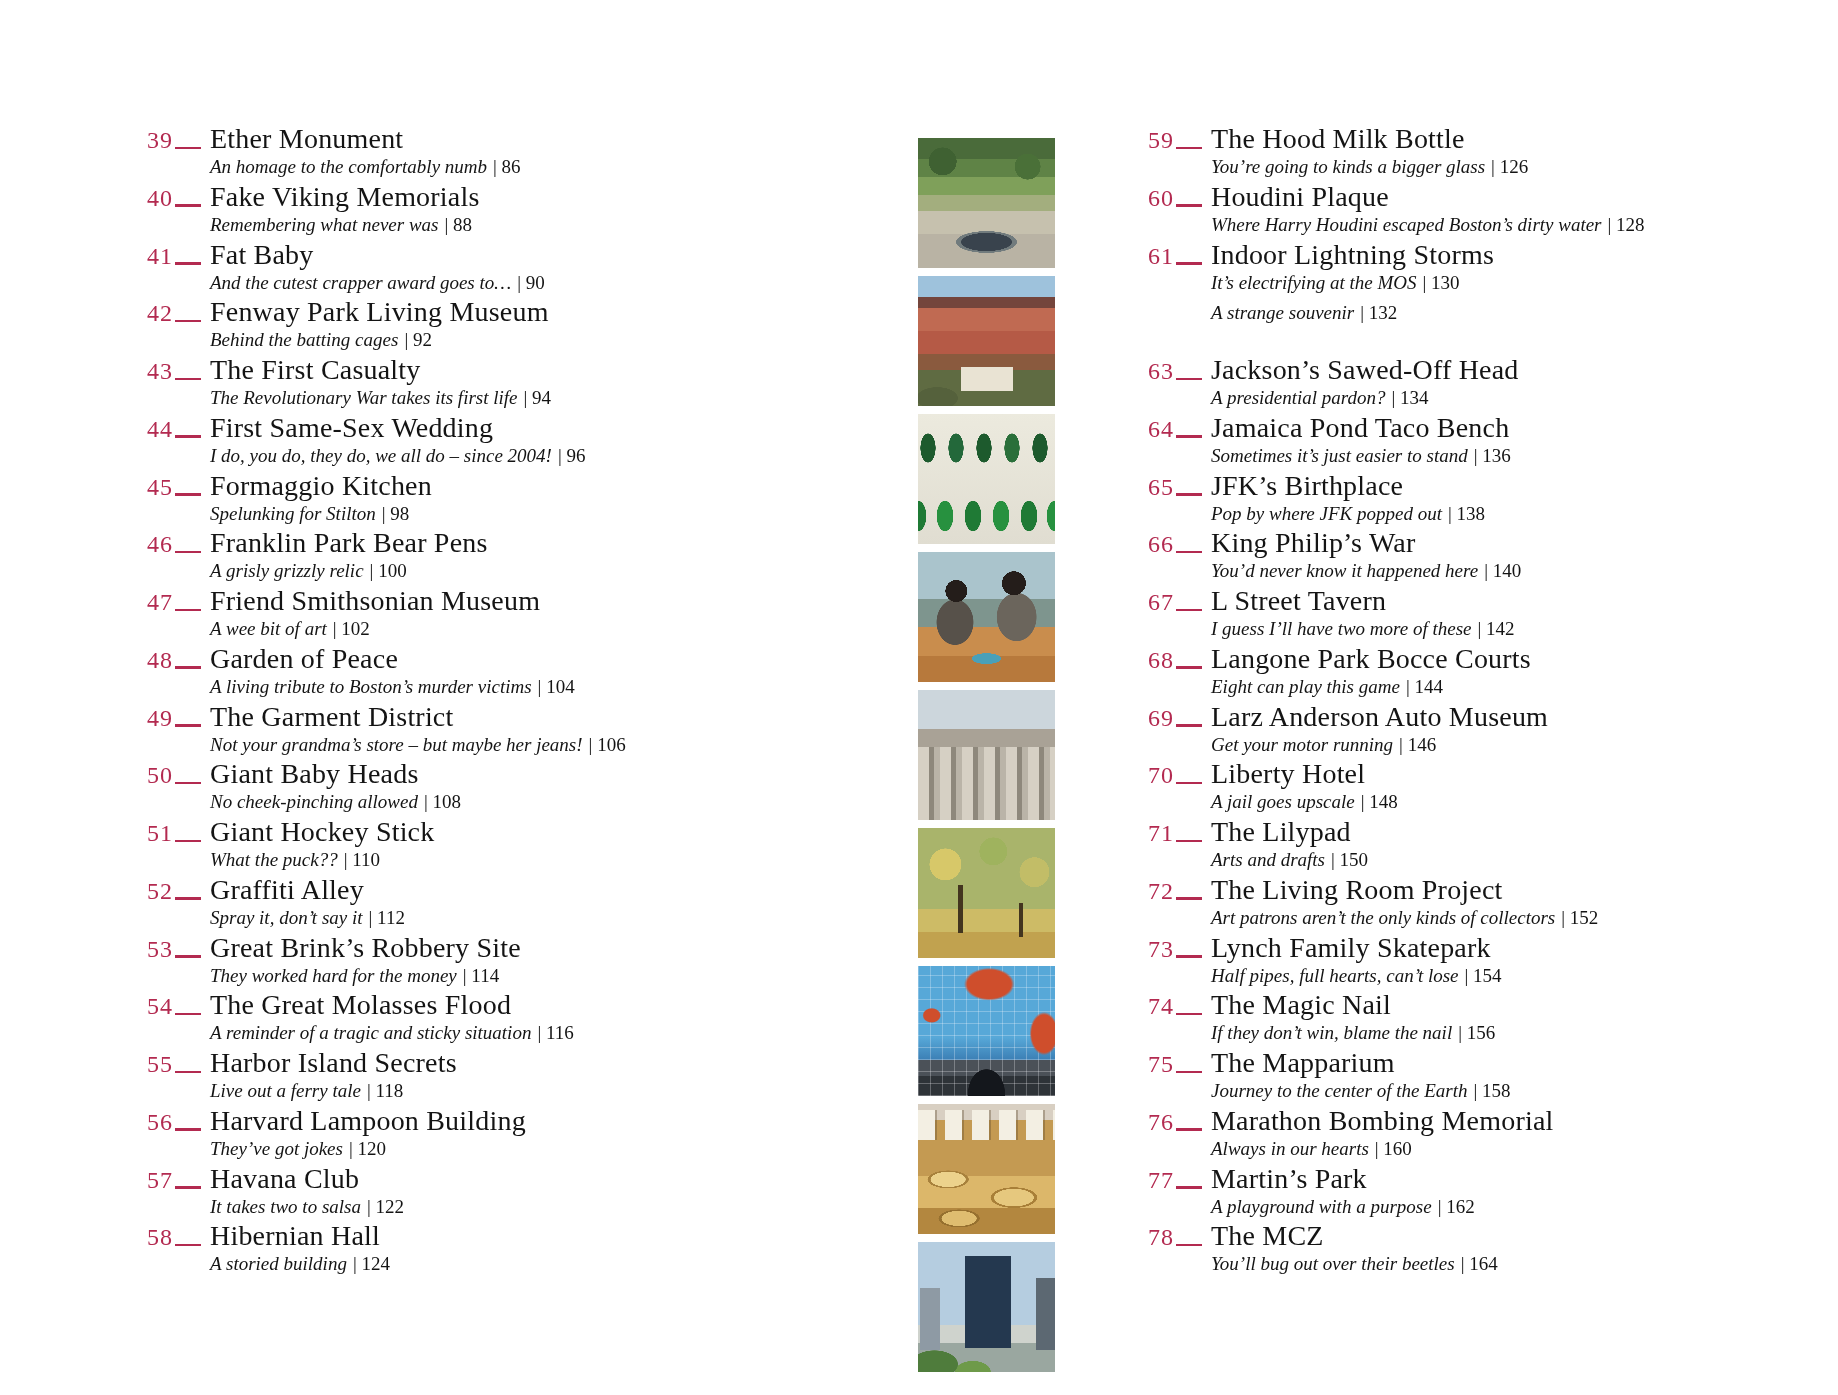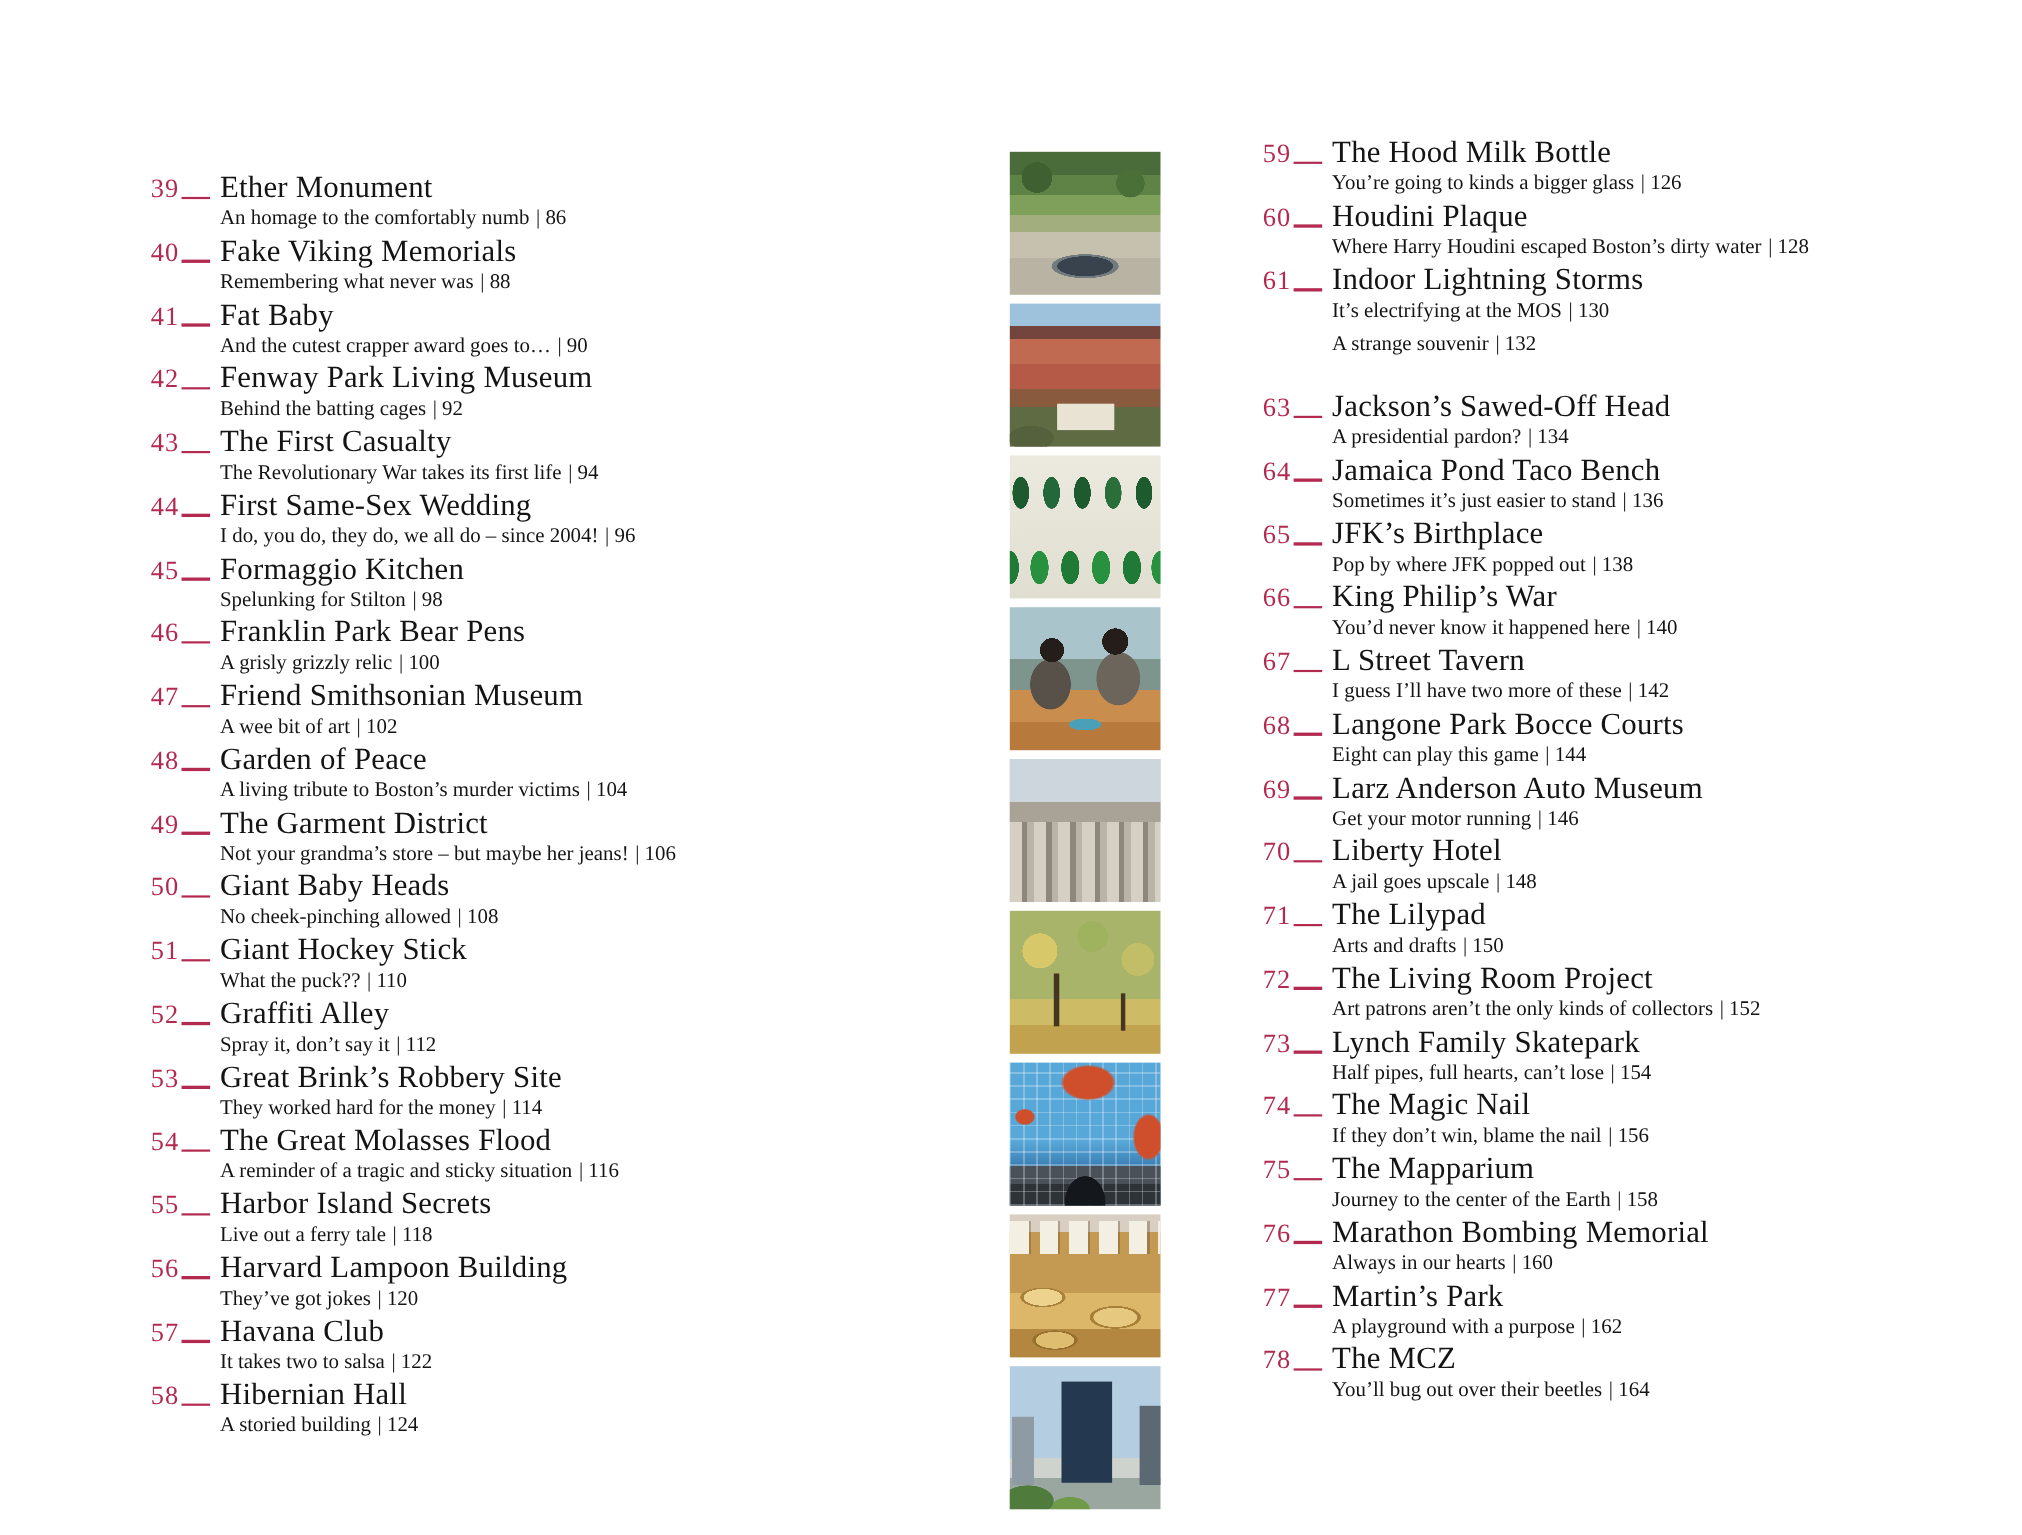--- a/index.html
+++ b/index.html
@@ -9,31 +9,31 @@
   html,body{margin:0;padding:0;}
   body{
     position:relative;
     width:1838px;height:1395px;
     background:#ffffff;
     overflow:hidden;
     font-family:"Liberation Serif","DejaVu Serif",serif;
     color:var(--ink);
   }
   .toc-column{position:absolute;top:126px;}
-  .toc-column.left{left:137px;width:670px;margin-top:32px;}
+  .toc-column.left{left:147px;width:670px;}
   .toc-column.right{left:1148px;width:610px;}
 
   .entry{height:57.75px;}
   .entry-head{display:flex;align-items:baseline;white-space:nowrap;}
   .num-block{flex:0 0 63px;display:flex;align-items:baseline;}
   .num{font-size:24px;line-height:26px;color:var(--accent);letter-spacing:1px;}
   .num-rule{flex:1;height:2.5px;background:var(--accent);align-self:flex-end;margin:0 9px 4px 2px;}
   .title{font-size:28px;line-height:26px;letter-spacing:.2px;color:var(--ink);}
   .subtitle{margin-left:63px;font-size:19px;line-height:28px;white-space:nowrap;}
-  .sub-text{}
+  .sub-text{font-style:italic;}
   .sub-page{font-style:normal;margin-left:6px;text-align:center;}
 
   
   .photo-strip{position:absolute;left:918px;top:0;width:137px;}
   .photo{width:137px;height:130px;margin-bottom:8px;}
   .ph-park-pond{
     background:
       radial-gradient(ellipse 42px 15px at 50% 80%, #39434d 0 60%, #717b7d 61% 72%, transparent 73%),
       radial-gradient(circle 14px at 18% 18%, #3f6132 0 99%, transparent 100%),
       radial-gradient(circle 13px at 80% 22%, #4a7038 0 99%, transparent 100%),

